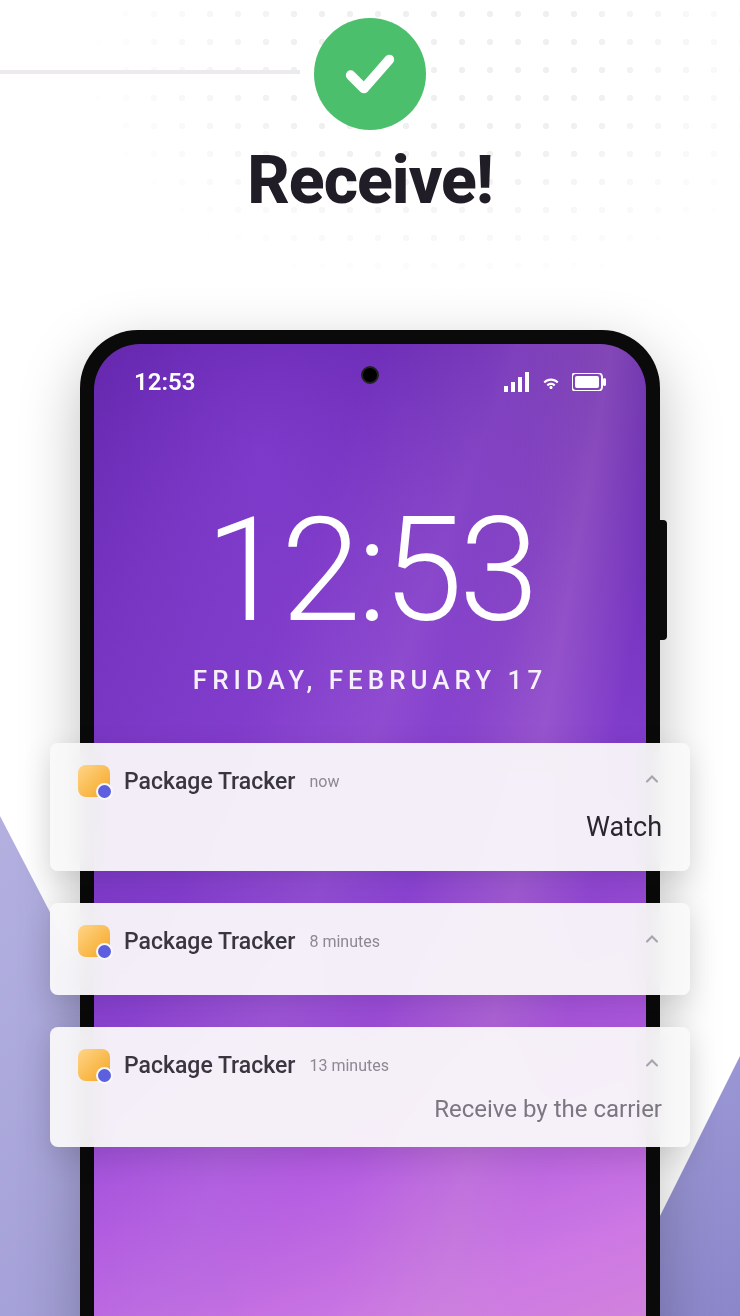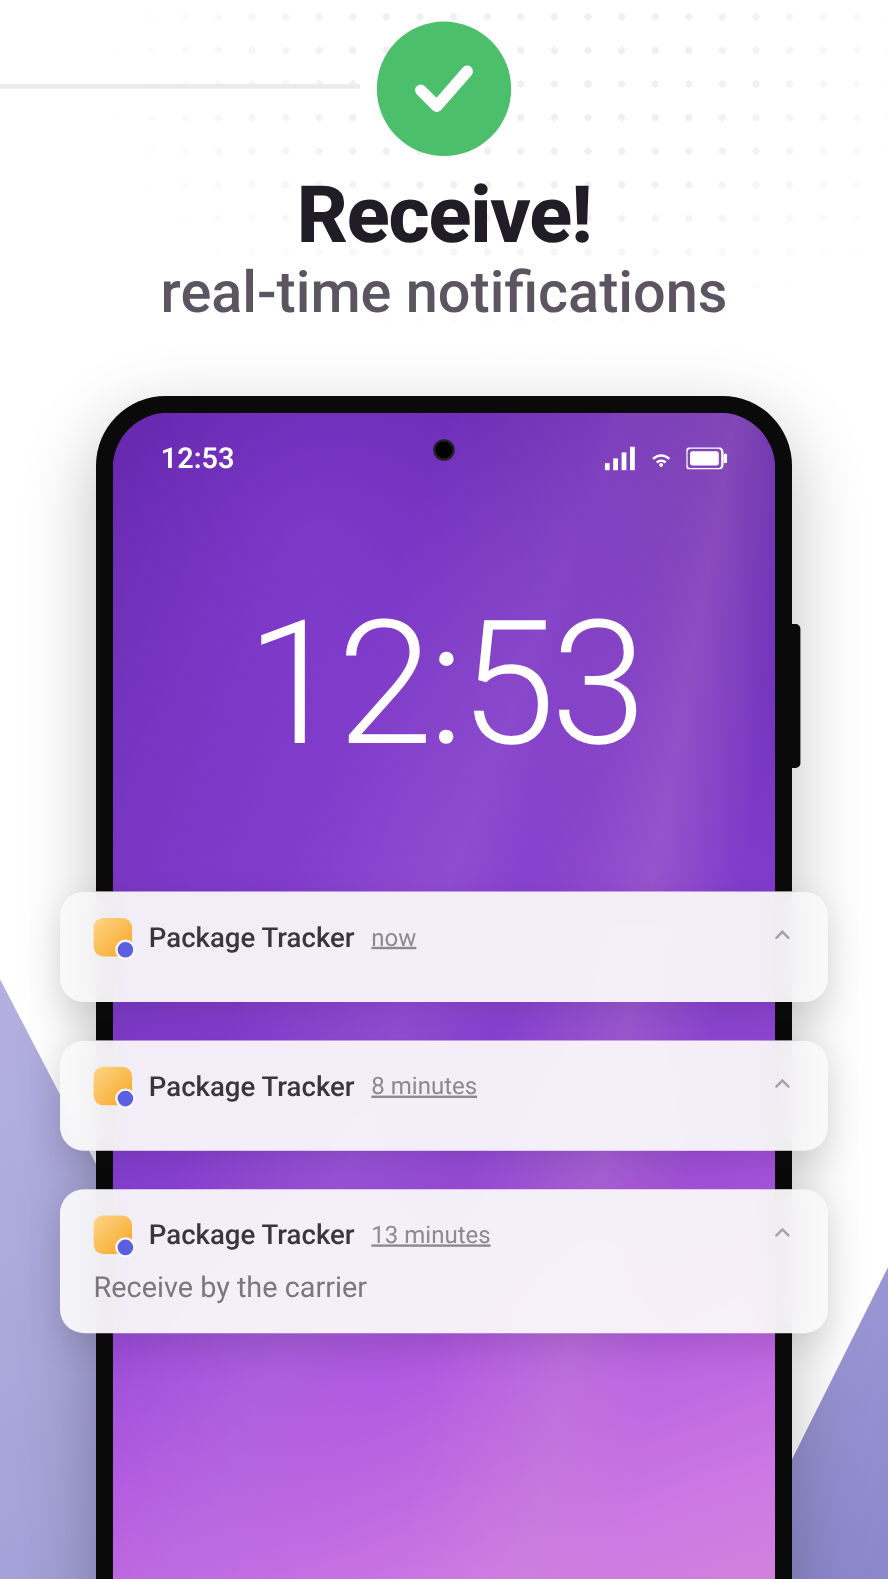--- a/index.html
+++ b/index.html
@@ -164,64 +164,64 @@
   .notif-stack {
     position: absolute;
     top: 743px; left: 50%; transform: translateX(-50%);
     width: 640px;
     z-index: 10;
     display: flex; flex-direction: column; gap: 32px;
   }
   .notif {
     background: rgba(250,249,250,0.94);
     backdrop-filter: blur(10px);
-    border-radius: 20px;
+    border-radius: 8px;
     padding: 22px 28px 24px 28px;
     box-shadow: 0 10px 30px rgba(0,0,0,0.12);
+    text-align: right;
   }
   .notif-head {
     display: flex; align-items: center; gap: 14px;
     margin-bottom: 14px;
   }
   .notif-icon {
     width: 32px; height: 32px;
     border-radius: 8px;
     background: linear-gradient(135deg,#ffd587 0%, #f5a623 100%);
     position: relative;
     flex-shrink: 0;
   }
   .notif-icon::after {
     content:"";
     position:absolute; right:-3px; bottom:-3px;
     width:13px; height:13px; border-radius:50%;
     background:#5c5fe0; border:2px solid #faf9fa;
   }
   .notif-app { font-size: 23px; color: #3a3640; font-weight: 500; }
-  .notif-time { font-size: 20px; color: #8d8893; text-decoration: underline; }
+  .notif-time { font-size: 16px; color: #8d8893; }
   .notif-caret { margin-left: auto; color: #a7a2ad; }
   .notif-title { font-size: 27px; color: #2a262f; font-weight: 400; margin-bottom: 4px; }
   .notif-body { font-size: 24px; color: #7b7681; }
 </style>
 </head>
 <body>
 
 <div class="bg-dots"></div>
 <div class="hr-line"></div>
 <div class="bg-tri-left"></div>
 <div class="bg-tri-right"></div>
 
 <div class="check-badge">
   <svg viewBox="0 0 24 24" fill="none" stroke="#fff" stroke-width="4" stroke-linecap="round" stroke-linejoin="round">
     <polyline points="4 12.5 9.5 18 20 6"></polyline>
   </svg>
 </div>
 
 <div class="headline">
   <h1>Receive!</h1>
-  <h2>real-time notifications</h2>
 </div>
 
 <div class="phone">
   <div class="screen">
     <div class="camera"></div>
 
     <div class="status-bar">
       <span class="status-time">12:53</span>
       <div class="status-icons">
         <svg width="26" height="20" viewBox="0 0 26 20">
@@ -236,37 +236,39 @@
         <svg width="34" height="18" viewBox="0 0 34 18">
           <rect x="0" y="0" width="30" height="18" rx="4" fill="none" stroke="#fff" stroke-width="2"></rect>
           <rect x="3" y="3" width="24" height="12" rx="2" fill="#fff"></rect>
           <rect x="31" y="5" width="3" height="8" rx="1.5" fill="#fff"></rect>
         </svg>
       </div>
     </div>
 
     <div class="lock-clock">
       <div class="big-time">12:53</div>
+      <div class="date">FRIDAY, FEBRUARY 17</div>
     </div>
   </div>
 </div>
 
 <div class="notif-stack">
 
   <div class="notif">
     <div class="notif-head">
       <div class="notif-icon"></div>
       <span class="notif-app">Package Tracker</span>
       <span class="notif-time">now</span>
       <span class="notif-caret">
         <svg width="20" height="20" viewBox="0 0 24 24" fill="none" stroke="currentColor" stroke-width="2.5" stroke-linecap="round">
             <polyline points="6 15 12 9 18 15"></polyline>
           </svg>
       </span>
     </div>
+    <div class="notif-title">Watch</div>
   </div>
 
   <div class="notif">
     <div class="notif-head">
       <div class="notif-icon"></div>
       <span class="notif-app">Package Tracker</span>
       <span class="notif-time">8 minutes</span>
       <span class="notif-caret">
         <svg width="20" height="20" viewBox="0 0 24 24" fill="none" stroke="currentColor" stroke-width="2.5" stroke-linecap="round">
             <polyline points="6 15 12 9 18 15"></polyline>

